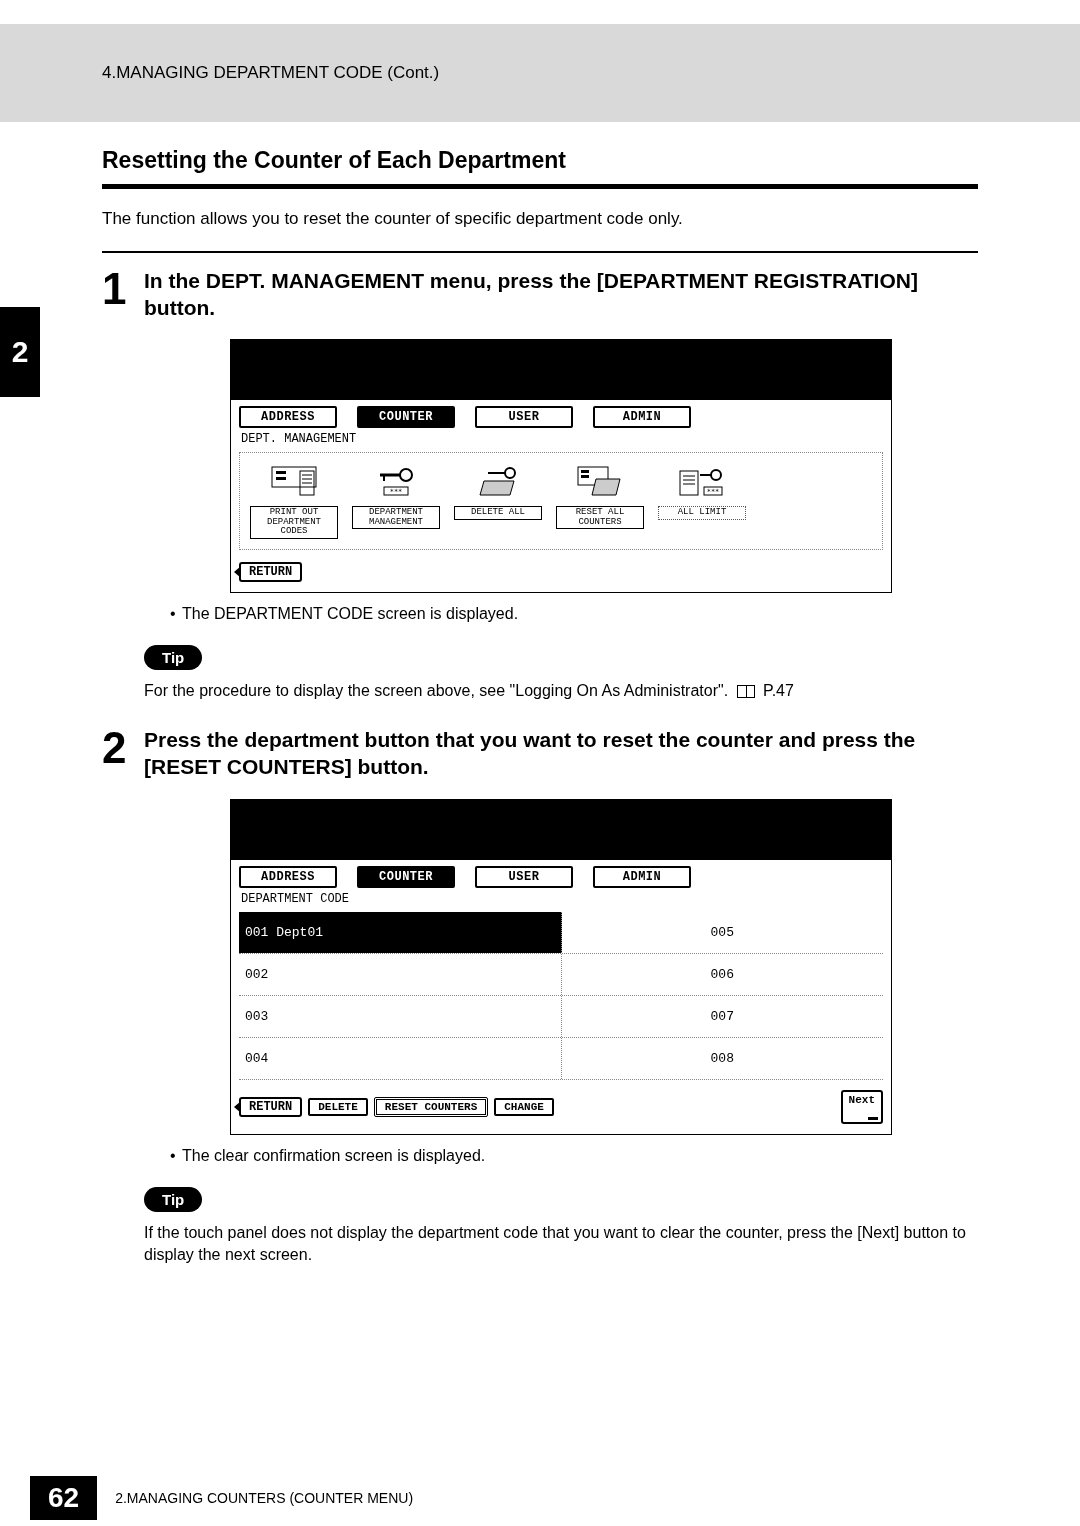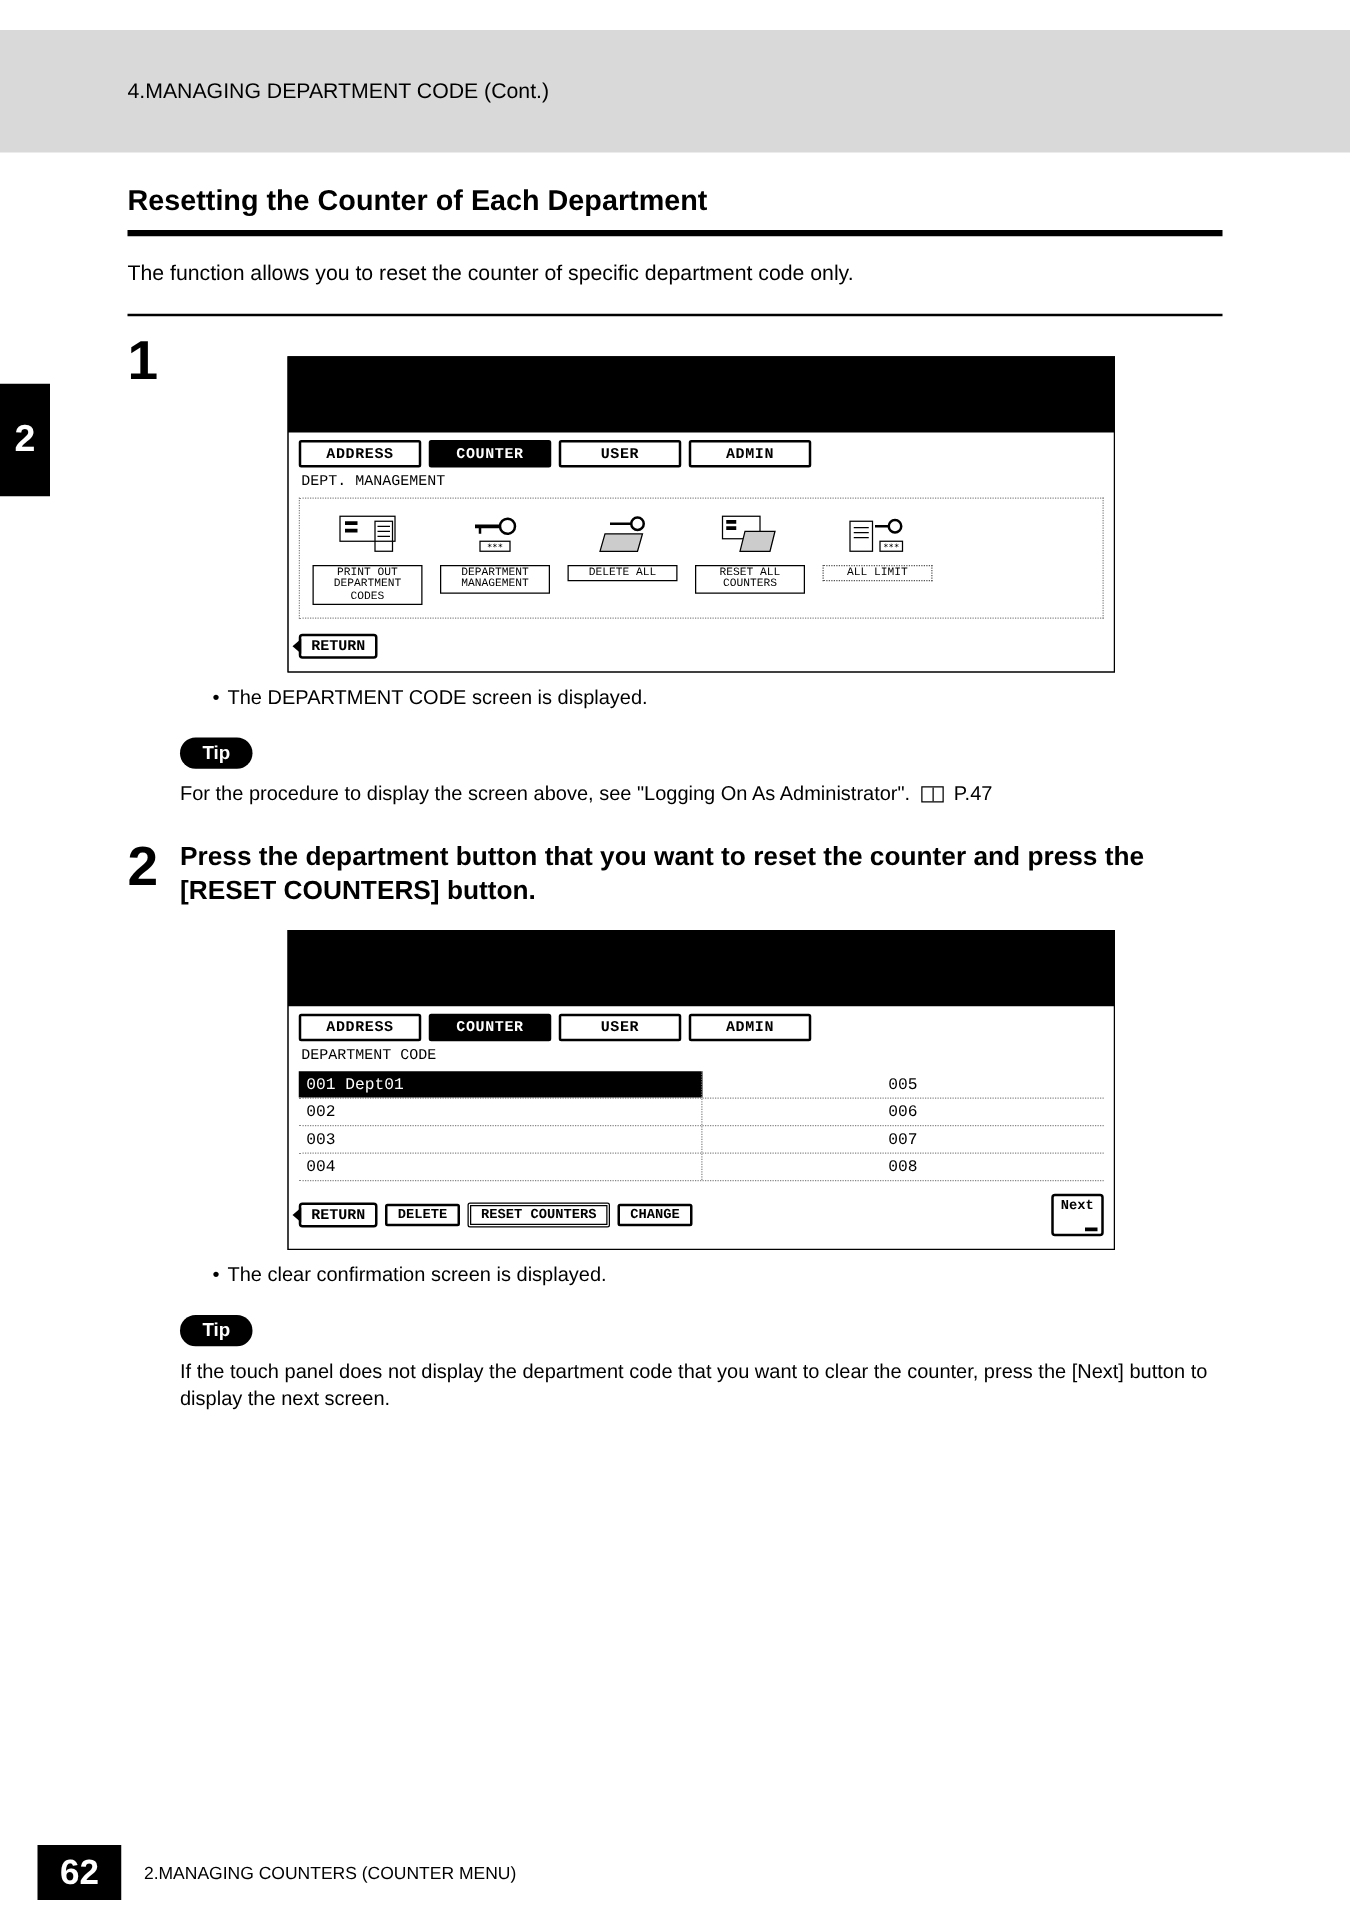--- a/index.html
+++ b/index.html
@@ -13,42 +13,42 @@
   .black-rule { height: 5px; background: #000; width: 100%; margin-bottom: 18px; }
   .thin-rule { height: 2px; background: #000; width: 100%; margin: 20px 0 14px 0; }
   .body-text { font-size: 17px; line-height: 1.4; }
   .step { display: flex; gap: 12px; margin-top: 4px; }
   .step-num { font-size: 44px; font-weight: bold; line-height: 1; min-width: 30px; }
   .step-body { flex: 1; }
   .step-heading { font-size: 21px; font-weight: bold; line-height: 1.3; }
   .screenshot-frame { border: 1px solid #000; background: #000; width: 662px; margin: 18px auto 12px auto; position: relative; }
   .ss-top-black { height: 60px; background: #000; }
   .ss-white { background: #fff; padding: 6px 8px 10px 8px; }
-  .tab-row { display: flex; gap: 6px; margin-bottom: 4px; }
+  .tab-row { display: flex; gap: 20px; margin-bottom: 4px; }
   .tab-btn { border: 2px solid #000; background: #fff; padding: 2px 0; font-size: 12px; font-weight: bold; letter-spacing: 0.5px; text-align: center; font-family: "Courier New", monospace; border-radius: 2px; }
   .tab-btn.selected { background: #000; color: #fff; }
   .tab-btn.w1 { width: 98px; }
   .sub-label { font-family: "Courier New", monospace; font-size: 12px; margin: 2px 0 6px 2px; }
   .icon-row { display: flex; gap: 14px; border: 1px dotted #888; padding: 10px 10px; }
   .icon-btn { display: flex; flex-direction: column; align-items: center; gap: 3px; width: 88px; }
   .icon-box { width: 60px; height: 40px; position: relative; display:flex; align-items:center; justify-content:center; }
   .icon-cap { font-family: "Courier New", monospace; font-size: 9px; text-align: center; line-height: 1.05; border: 1px solid #000; width: 100%; padding: 1px 0; }
   .icon-cap.double { border: 2px double #000; }
   .dotted-box .icon-cap { border: 1px dotted #555; }
   .return-btn { display: inline-block; border: 2px solid #000; border-radius: 3px; padding: 1px 8px; font-family: "Courier New", monospace; font-size: 12px; font-weight: bold; margin-top: 12px; position: relative; }
   .return-btn::before { content: ""; position: absolute; left: -7px; top: 50%; transform: translateY(-50%); border-top: 6px solid transparent; border-bottom: 6px solid transparent; border-right: 7px solid #000; }
   .bullet-line { display: flex; gap: 8px; margin-left: 26px; margin-top: 6px; font-size: 16px; }
   .bullet-dot { width: 4px; }
   .tip-badge { display: inline-block; background: #000; color: #fff; font-size: 15px; font-weight: bold; padding: 4px 18px; border-radius: 14px; margin-top: 22px; margin-bottom: 10px; }
   .tip-text { font-size: 16px; line-height: 1.4; }
   .book-icon { display: inline-block; width: 18px; height: 13px; border: 1px solid #000; position: relative; vertical-align: middle; margin: 0 4px; }
   .book-icon::before { content: ""; position: absolute; left: 50%; top: 0; bottom: 0; border-left: 1px solid #000; }
   .dept-list { border-collapse: collapse; width: 100%; }
   .dept-row { display: flex; border-bottom: 1px dotted #888; }
-  .dept-cell { flex: 1; font-family: "Courier New", monospace; font-size: 13px; padding: 3px 6px; border-right: 1px dotted #888; }
+  .dept-cell { flex: 1; font-family: "Courier New", monospace; font-size: 13px; padding: 13px 6px; border-right: 1px dotted #888; }
   .dept-cell:last-child { border-right: none; text-align: center; }
   .dept-row.sel .dept-cell:first-child { background: #000; color: #fff; }
   .action-row { display: flex; gap: 6px; margin-top: 10px; align-items: center; }
   .act-btn { border: 2px solid #000; font-family: "Courier New", monospace; font-size: 11px; font-weight: bold; padding: 1px 8px; border-radius: 2px; }
   .act-btn.double { border: 3px double #000; }
   .next-btn { margin-left: auto; border: 2px solid #000; border-radius: 3px; font-family: "Courier New", monospace; font-size: 11px; font-weight: bold; padding: 2px 6px 16px 6px; position: relative; }
   .next-btn::after { content: ""; position: absolute; right: 3px; bottom: 2px; width: 10px; height: 3px; background: #000; }
   .footer { position: absolute; bottom: 30px; left: 0; width: 100%; display: flex; align-items: center; text-align: center; }
   .page-num-box { background: #000; color: #fff; font-size: 28px; font-weight: bold; padding: 6px 18px; margin-right: 18px; margin-left: 30px; }
   .footer-text { font-size: 14px; color: #000; }
@@ -70,20 +70,21 @@
     <div class="section-title">Resetting the Counter of Each Department</div>
     <div class="black-rule"></div>
 
     <div class="body-text">The function allows you to reset the counter of specific department code only.</div>
 
     <div class="thin-rule"></div>
 
     <div class="step">
       <div class="step-num">1</div>
       <div class="step-body">
+        <div class="step-heading">In the DEPT. MANAGEMENT menu, press the [DEPARTMENT REGISTRATION] button.</div>
 
         <div class="screenshot-frame">
           <div class="ss-top-black"></div>
           <div class="ss-white">
             <div class="tab-row">
               <div class="tab-btn w1">ADDRESS</div>
               <div class="tab-btn w1 selected">COUNTER</div>
               <div class="tab-btn w1">USER</div>
               <div class="tab-btn w1">ADMIN</div>
             </div>

